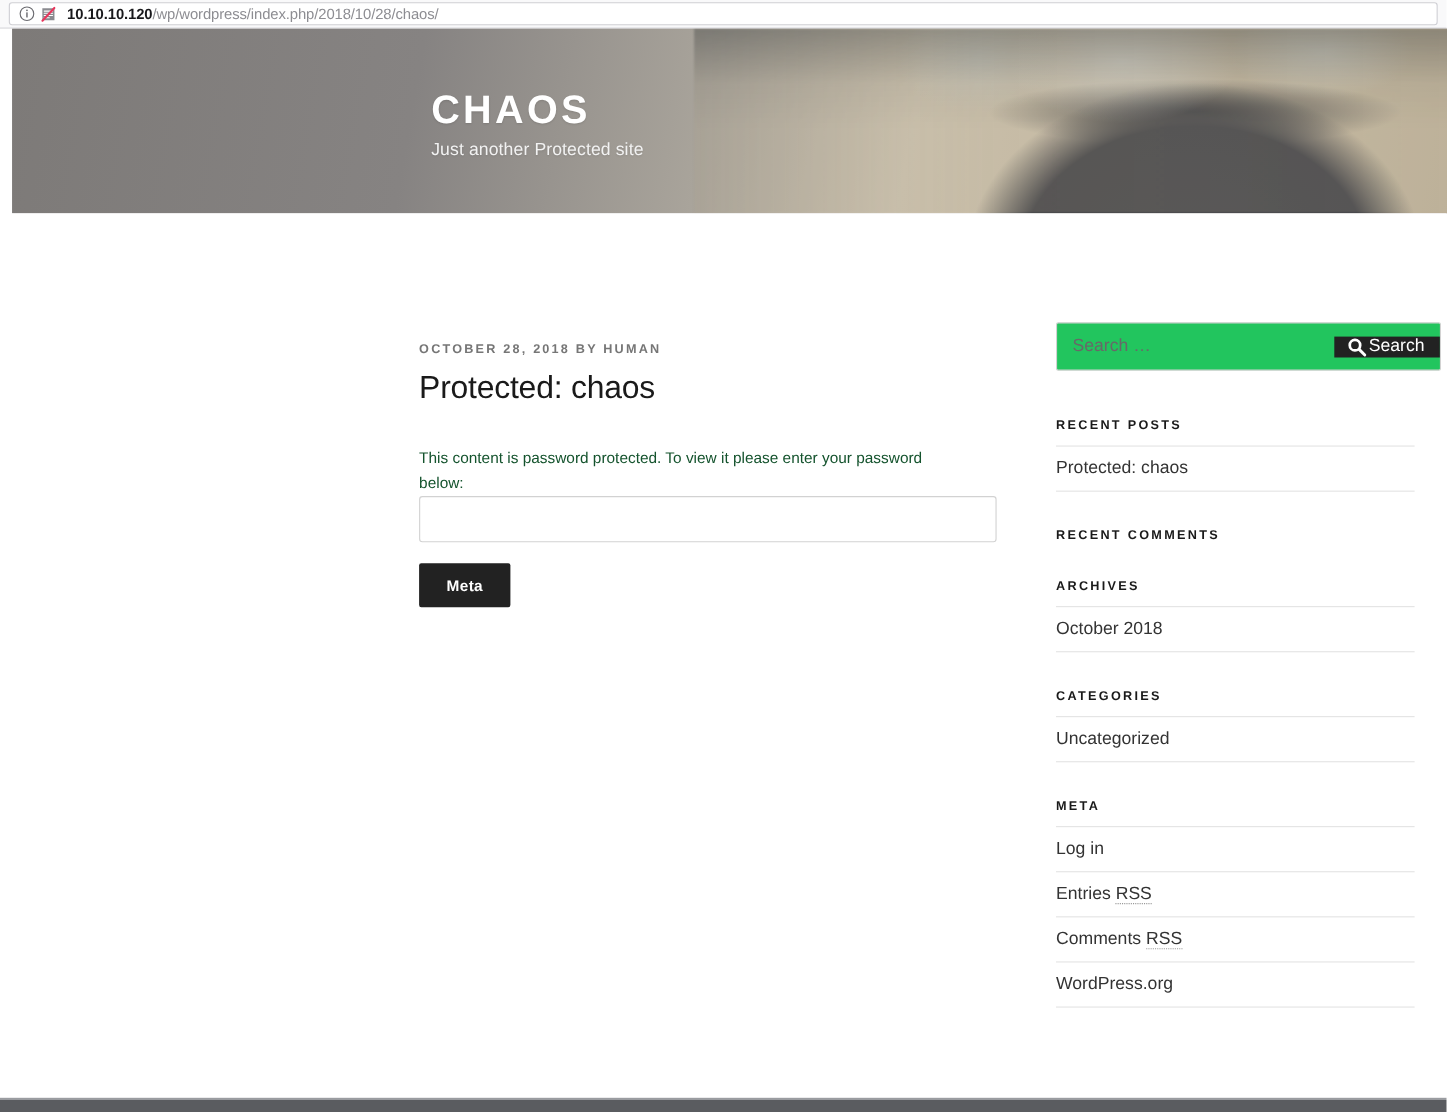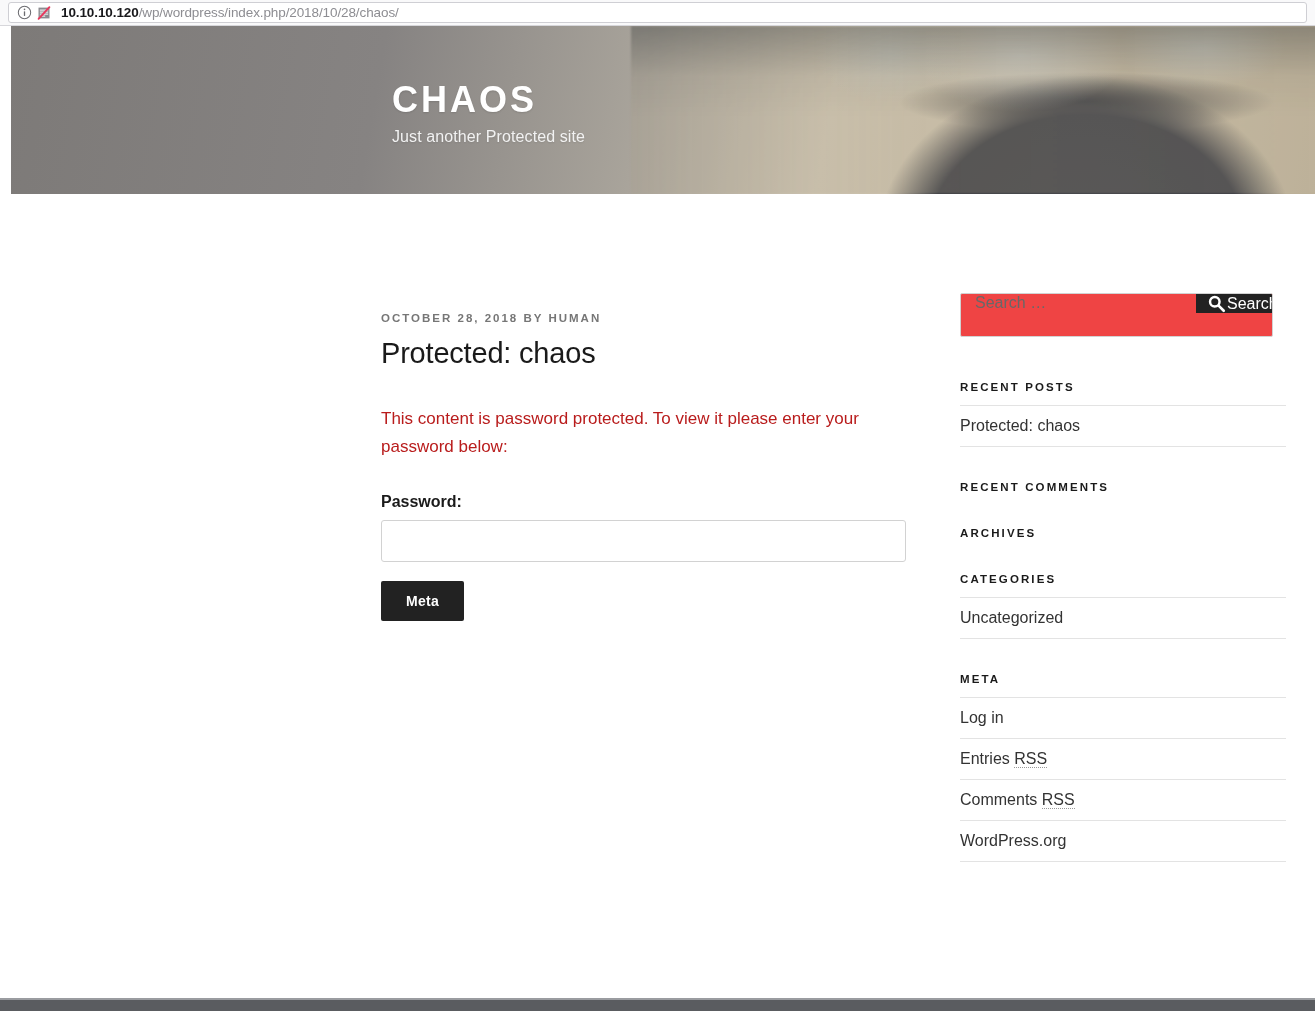--- a/index.html
+++ b/index.html
@@ -99,21 +99,21 @@
     letter-spacing: 2.0px; text-transform: uppercase;
     font-family: "Liberation Sans", sans-serif;
   }
   #entry-title {
     margin: 12px 0 0 0;
     font-size: 29px; font-weight: normal; color: #1a1a1a;
     letter-spacing: -0.2px; line-height: 1.2;
   }
   #entry-intro {
     margin: 34px 0 0 0;
-    font-size: 17px; color: #b91c1c; line-height: 1.65;
+    font-size: 14px; color: #14532d; line-height: 1.65;
     max-width: 480px;
   }
   #password-label {
     display: block;
     margin: 32px 0 9px 0;
     font-size: 16px; font-weight: bold; color: #1a1a1a;
   }
   #password-input {
     display: block;
     width: 525px; height: 42px;
@@ -139,25 +139,25 @@
   }
 
   
   #sidebar {
     position: absolute; left: 960px; top: 0; width: 326px;
   }
   .widget { margin-bottom: 34px; }
   #search-widget { margin-top: 99px; margin-bottom: 44px; }
   #search-form {
     position: relative;
-    display: flex; align-items: flex-start;
-    width: 313px; height: 44px;
+    display: flex; align-items: center;
+    width: 350px; height: 44px;
     border: 1px solid #d2d2d2;
     border-radius: 2px;
-    background: #ef4444;
+    background: #22c55e;
     overflow: hidden;
   }
   #search-input {
     flex: 1 1 auto;
     border: none; outline: none;
     padding: 0 14px;
     font-size: 16px; color: #333;
     font-family: "Liberation Sans", sans-serif;
     background: transparent;
   }
@@ -242,21 +242,20 @@
 <div id="page-wrap">
 
   <main id="content-column">
     <div id="entry-meta">OCTOBER 28, 2018 BY HUMAN</div>
 
     <h2 id="entry-title">Protected: chaos</h2>
 
     <p id="entry-intro">This content is password protected. To view it please enter your password below:</p>
 
     <form id="password-form">
-      <label id="password-label" for="password-input">Password:</label>
       <input id="password-input" type="password" placeholder="" style="">
       <button id="password-submit" type="button">Meta</button>
     </form>
   </main>
 
   <aside id="sidebar">
 
     <div class="widget" id="search-widget">
       <div id="search-form">
         <input id="search-input" type="text" placeholder="Search …" style="">
@@ -280,20 +279,25 @@
         </li>
       </ul>
     </div>
 
     <div class="widget" id="recent-comments-widget">
       <h3 class="widget-title">Recent Comments</h3>
     </div>
 
     <div class="widget" id="archives-widget">
       <h3 class="widget-title">Archives</h3>
+      <ul class="widget-list">
+        <li>
+          <a href="#">October 2018</a>
+        </li>
+      </ul>
     </div>
 
     <div class="widget" id="categories-widget">
       <h3 class="widget-title">Categories</h3>
       <ul class="widget-list">
         <li>
           <a href="#">Uncategorized</a>
         </li>
       </ul>
     </div>

